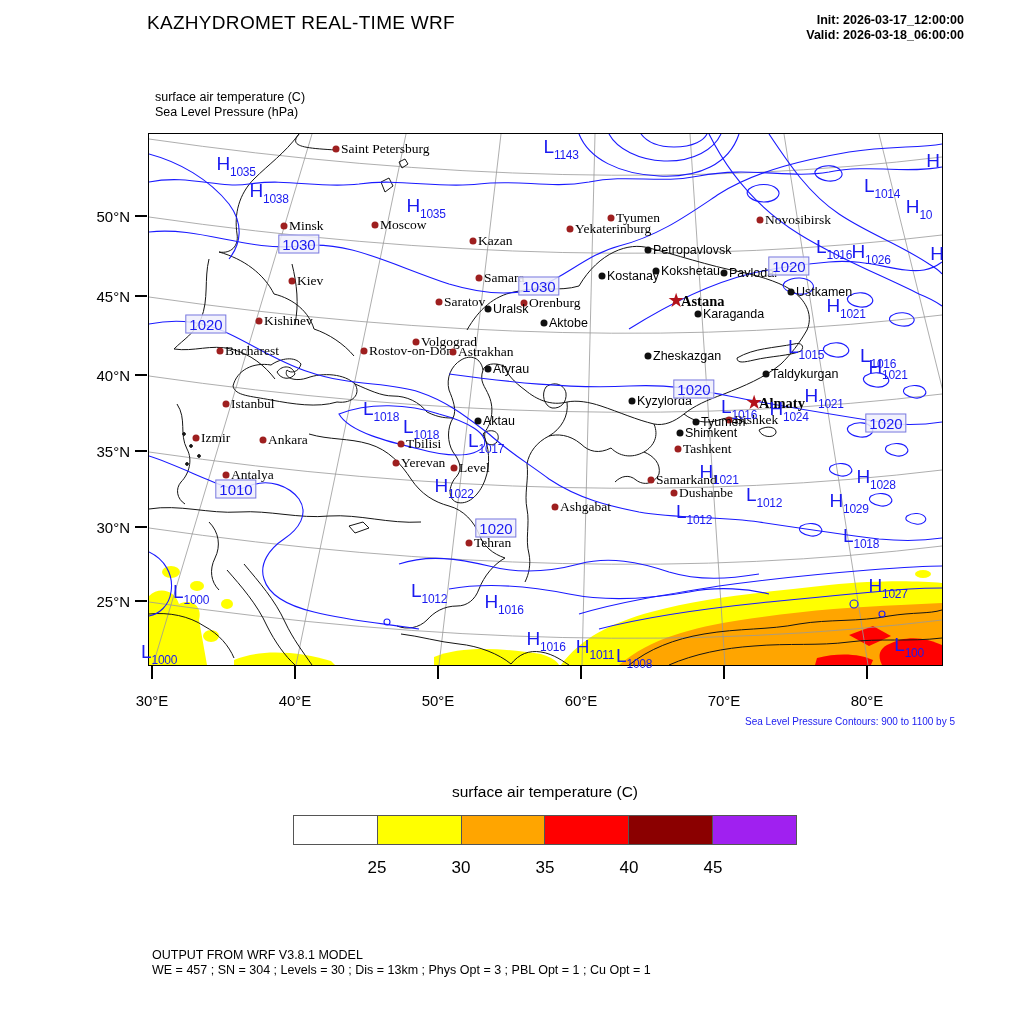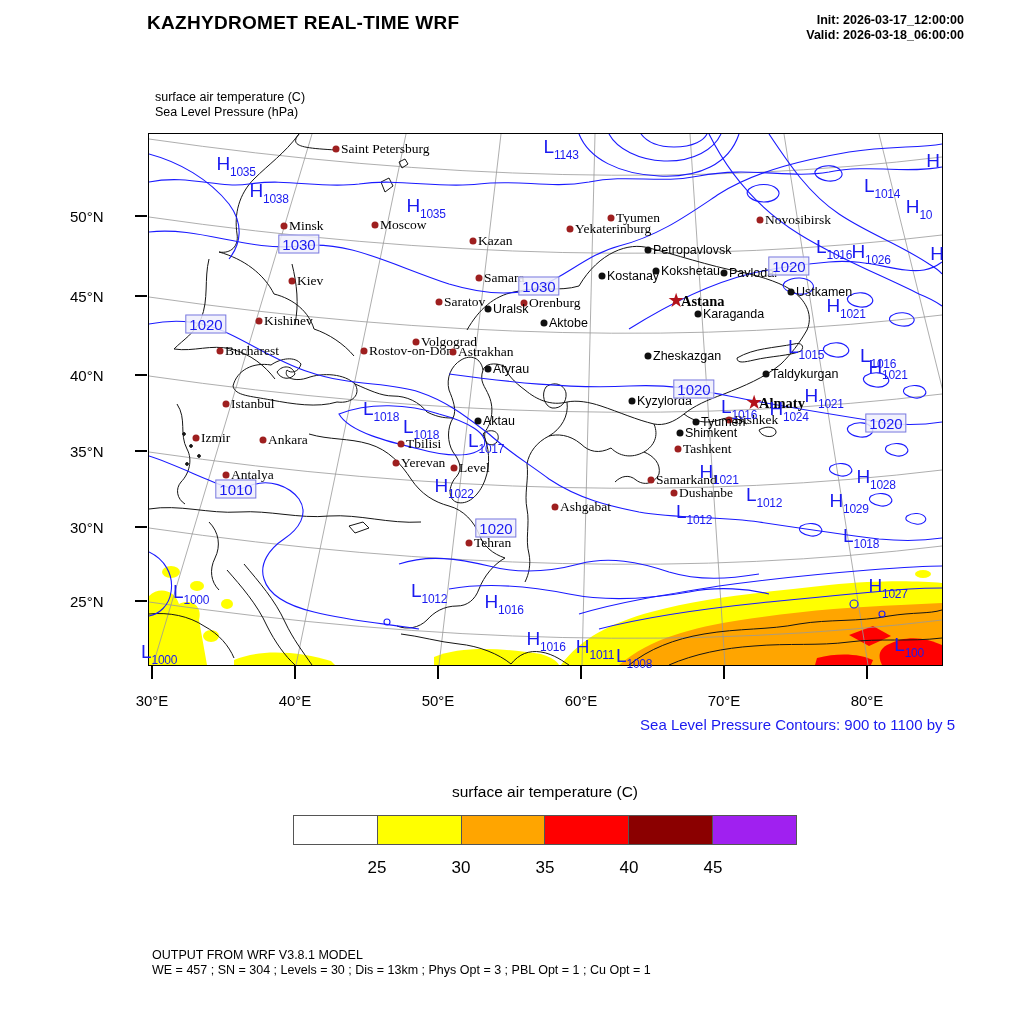--- a/index.html
+++ b/index.html
@@ -1,42 +1,42 @@
 <!DOCTYPE html>
 <html><head>
 <meta charset="utf-8">
 <style>
   html,body{margin:0;padding:0;background:#fff;}
   .page{position:relative;width:1024px;height:1024px;background:#ffffff;overflow:hidden;
         font-family:"Liberation Sans",sans-serif;color:#000;}
-  .title{position:absolute;left:147px;top:12px;font-size:19px;font-weight:bold;letter-spacing:.3px;}
+  .title{position:absolute;left:147px;top:12px;font-size:19px;font-weight:normal;letter-spacing:.3px;}
   .stamps{position:absolute;right:60px;top:13px;text-align:right;font-size:12.5px;font-weight:600;line-height:15px;}
   .fieldlabels{position:absolute;left:155px;top:90px;font-size:12.5px;line-height:15px;}
   .mapframe{position:absolute;left:148px;top:133px;width:793px;height:531px;border:1.6px solid #000;box-sizing:content-box;background:#fff;}
   .mapframe svg{position:absolute;left:0;top:0;}
   .overlay{position:absolute;left:0;top:0;width:793px;height:531px;}
   .city-dot{position:absolute;width:7px;height:7px;border-radius:50%;transform:translate(-50%,-50%);}
   .dot-red{background:#9e1f1f;}
   .dot-black{background:#101010;}
   .city-star{position:absolute;transform:translate(-50%,-54%);color:#b3121b;font-size:17px;line-height:17px;font-weight:bold;}
   .city-label{position:absolute;transform:translateY(-50%);white-space:nowrap;color:#000;}
   .lab-serif{font-family:"Liberation Serif",serif;font-size:13.5px;}
   .lab-sans{font-family:"Liberation Sans",sans-serif;font-size:12.5px;}
   .lab-cap{font-family:"Liberation Serif",serif;font-size:14.5px;font-weight:bold;}
   .plabel{position:absolute;transform:translate(-50%,-50%);color:#1a1af0;white-space:nowrap;
           font-family:"Liberation Sans",sans-serif;}
   .plabel .big{font-size:19px;line-height:19px;}
   .plabel .sub{font-size:12px;vertical-align:-6px;letter-spacing:-.3px;}
   .pbox{position:absolute;transform:translate(-50%,-50%);color:#1a1af0;font-size:15px;line-height:15px;
         border:1.2px solid #7a7ae0;background:rgba(238,238,252,.85);padding:1px 3px;white-space:nowrap;}
-  .lat-label{position:absolute;width:60px;text-align:left;font-size:15px;transform:translateY(-50%);}
+  .lat-label{position:absolute;width:60px;text-align:right;font-size:15px;transform:translateY(-50%);}
   .lat-tick{position:absolute;height:2px;width:12px;background:#000;transform:translateY(-50%);}
   .lon-label{position:absolute;width:70px;text-align:center;font-size:15px;transform:translateX(-50%);}
   .lon-tick{position:absolute;width:2px;height:13px;background:#000;transform:translateX(-50%);}
-  .caption{position:absolute;right:69px;top:716px;font-size:15px;color:#1a1af0;}
+  .caption{position:absolute;right:69px;top:716px;font-size:10px;color:#1a1af0;}
   .cb-title{position:absolute;left:293px;width:504px;top:783px;text-align:center;font-size:15.5px;}
   .cbar{position:absolute;left:293px;top:815px;width:504px;height:30px;display:flex;}
   .cb-box{flex:1 1 0;border:1px solid #555;margin-left:-1px;}
   .cb-box:first-child{margin-left:0;}
   .cb-ticks{position:absolute;left:293px;top:858px;width:504px;height:20px;}
   .cb-tick{position:absolute;transform:translateX(-50%);font-size:17px;}
   .footer{position:absolute;left:152px;top:948px;font-size:12.5px;font-weight:500;line-height:15px;}
 </style>
 </head>
 <body>

